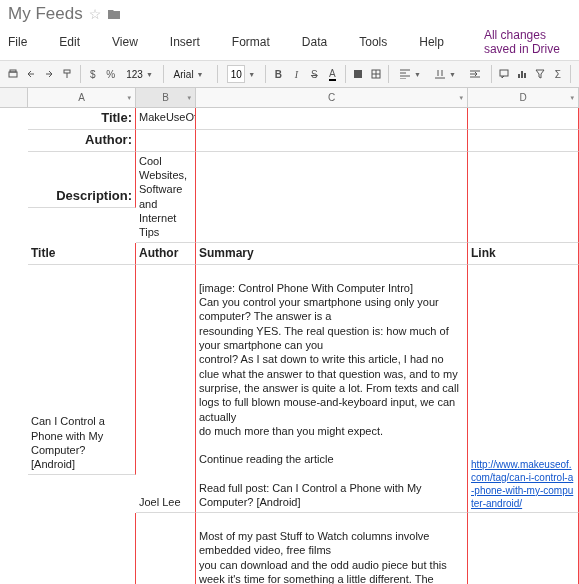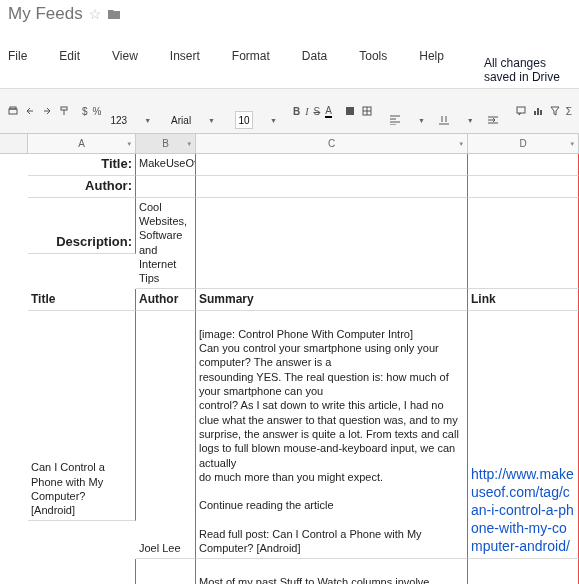--- a/index.html
+++ b/index.html
@@ -5,40 +5,40 @@
   * { box-sizing: border-box; margin: 0; padding: 0; }
   body { font-family: Arial, sans-serif; font-size: 11px; color: #222; background: #fff; width: 579px; }
   
   .titlebar { padding: 4px 8px 2px 8px; display: flex; align-items: center; gap: 6px; }
   .doc-title { font-size: 17px; color: #737373; }
   .star-icon { color: #bbb; font-size: 14px; }
   .folder-icon { color: #888; font-size: 14px; }
   
   .menubar { padding: 2px 8px 4px 8px; display: flex; gap: 32px; align-items: center; font-size: 12px; color: #333; }
   .menubar .menu-item { cursor: pointer; }
-  .menubar .save-status { color: #0f172a; margin-left: 8px; margin-top: 28px; }
+  .menubar .save-status { color: #701a75; margin-left: 8px; }
   
   .toolbar { border-top: 1px solid #ddd; border-bottom: 1px solid #ccc; padding: 3px 6px; display: flex; align-items: center; gap: 3px; background: #f5f5f5; font-size: 10px; }
   .tb-btn { width: 20px; height: 20px; display: flex; align-items: center; justify-content: center; border: 1px solid transparent; border-radius: 2px; cursor: pointer; color: #555; }
   .tb-sep { width: 1px; height: 18px; background: #ccc; margin: 0 2px; }
-  .tb-select { display: flex; align-items: center; gap: 17px; padding: 0 4px; height: 20px; border: 1px solid transparent; cursor: pointer; margin-top: 18px; }
+  .tb-select { display: flex; align-items: center; gap: 3px; padding: 0 4px; height: 20px; border: 1px solid transparent; cursor: pointer; }
   .tb-select .dd { font-size: 7px; color: #666; }
   .tb-input { width: 18px; height: 18px; text-align: center; border: 1px solid #ccc; font-size: 10px; }
   
   .colheads { display: flex; border-bottom: 1px solid #ccc; background: #f8f8f8; height: 20px; }
   .colheads .ch { border-right: 1px solid #ccc; display: flex; align-items: center; justify-content: center; color: #666; font-size: 10px; position: relative; }
   .colheads .ch.sel { background: #e6e6e6; }
   .colheads .ch .dd { position: absolute; right: 4px; font-size: 7px; color: #888; }
   .rownum-head { width: 28px; border-right: 1px solid #ccc; background: #f3f3f3; }
   
   .grid { display: grid; grid-template-columns: 108px 60px 272px auto; }
   .cell { border-right: 1px solid #ef4444; border-bottom: 1px solid #d9d9d9; padding: 2px 3px; font-size: 11px; vertical-align: top; overflow: hidden; line-height: 1.3; }
   .cell.rlabel { text-align: right; font-weight: bold; font-size: 13px; display: flex; align-items: flex-end; justify-content: flex-end; }
   .cell.hdr { font-weight: bold; font-size: 12px; display: flex; align-items: flex-end; }
-  .cell.link a { color: #1155cc; word-break: break-all; font-size: 14px; }
+  .cell.link a { color: #1155cc; text-decoration: underline; word-break: break-all; font-size: 10px; }
   .cell.multiline { white-space: pre-line; }
   .cell.valign-b { display: flex; align-items: flex-end; }
   
   svg { display: block; }
 </style>
 </head>
 <body>
 
 <div class="titlebar">
   <span class="doc-title">My Feeds</span>

